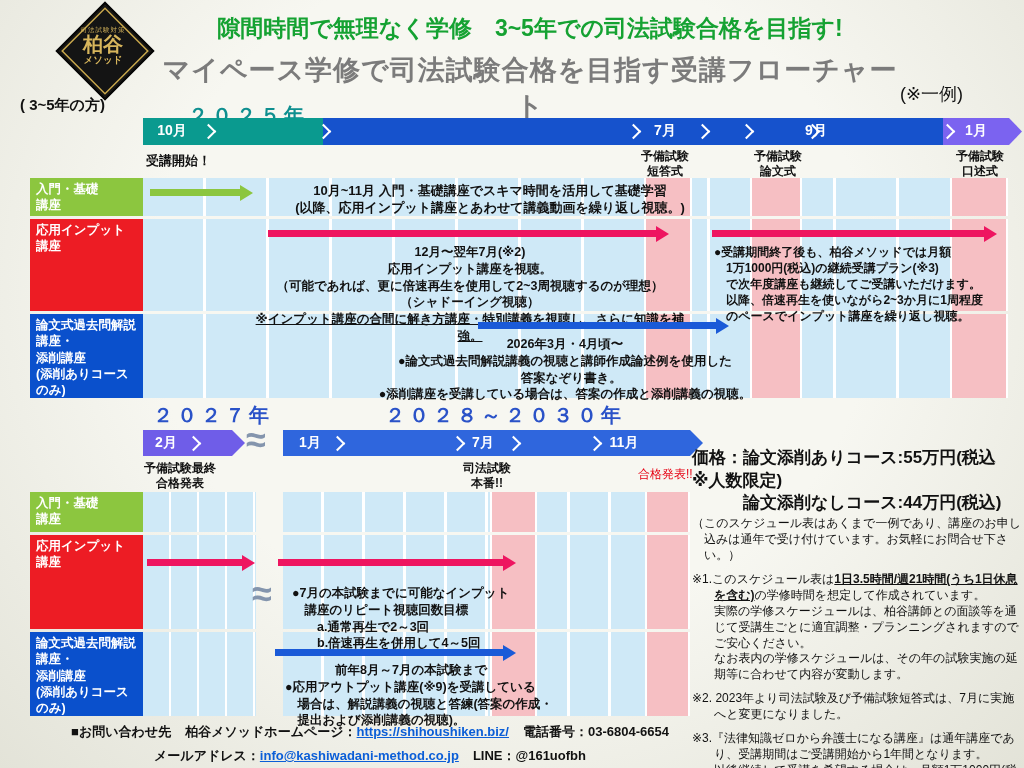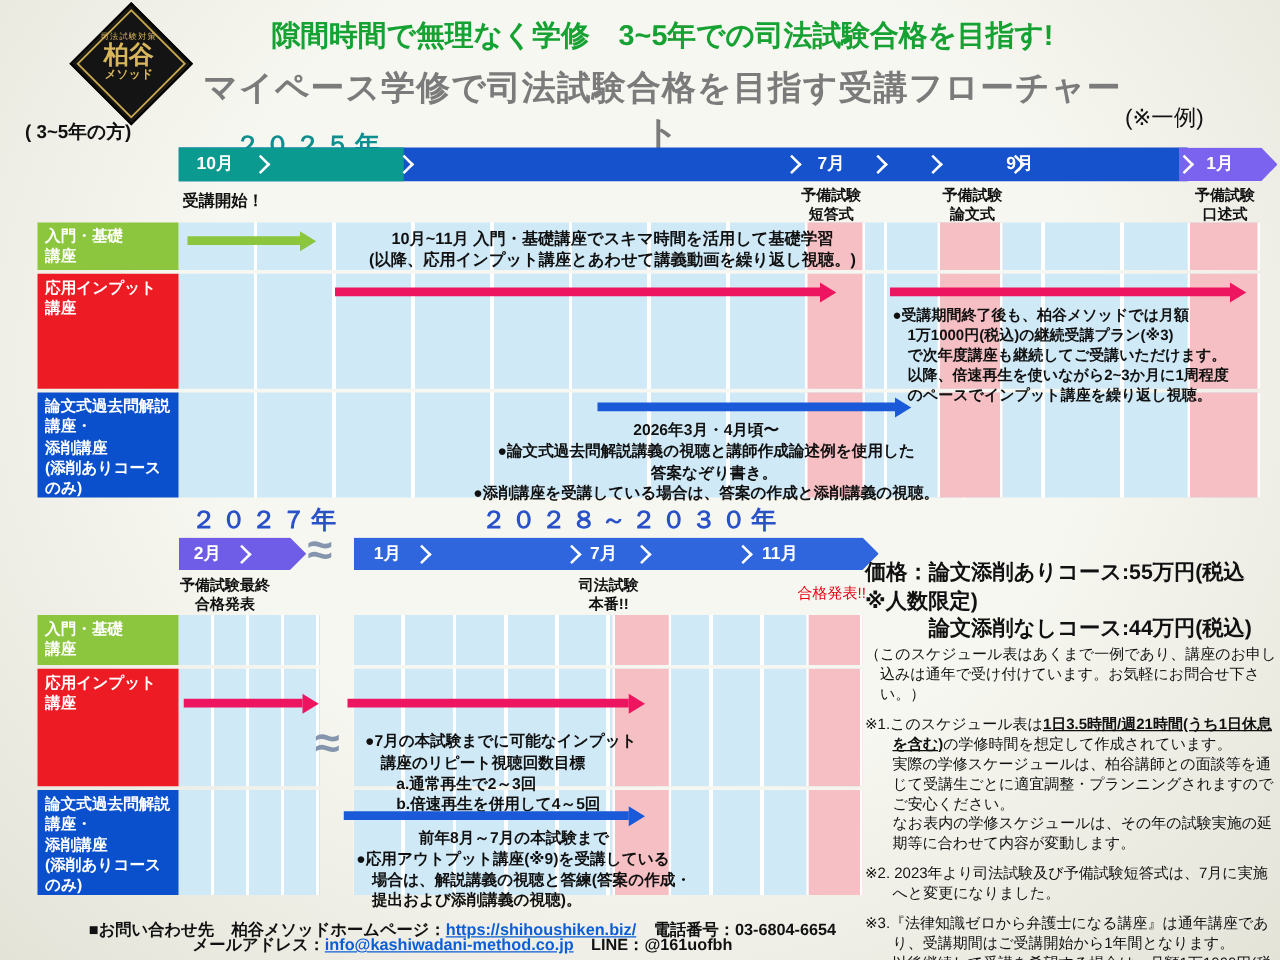--- a/index.html
+++ b/index.html
@@ -128,20 +128,25 @@
     <div class="pink-col" style="left:501px;width:48px;"></div>
     <div class="pink-col" style="left:607px;width:52px;"></div>
     <div class="pink-col" style="left:807px;width:58px;"></div>
   </div>
 
   <div class="arrow a-green" style="left:150px;top:189px;width:90px;"></div>
   <div class="blocktext ctr" style="left:255px;top:182px;width:470px;font-size:13px;">10月~11月 入門・基礎講座でスキマ時間を活用して基礎学習
 (以降、応用インプット講座とあわせて講義動画を繰り返し視聴。)</div>
 
   <div class="arrow a-pink" style="left:268px;top:230px;width:388px;"></div>
+  <div class="blocktext ctr" style="left:255px;top:244px;width:430px;"><span class="pre">12月〜翌年7月(※2)
+応用インプット講座を視聴。
+（可能であれば、更に倍速再生を使用して2~3周視聴するのが理想）
+（シャドーイング視聴）</span>
+<span class="ul">※インプット講座の合間に解き方講座・特別講義を視聴し、さらに知識を補強。</span></div>
 
   <div class="arrow a-pink" style="left:712px;top:230px;width:272px;"></div>
   <div class="blocktext" style="left:714px;top:244px;width:296px;font-size:12px;">●受講期間終了後も、柏谷メソッドでは月額
 　1万1000円(税込)の継続受講プラン(※3)
 　で次年度講座も継続してご受講いただけます。
 　以降、倍速再生を使いながら2~3か月に1周程度
 　のペースでインプット講座を繰り返し視聴。</div>
 
   <div class="arrow a-blue" style="left:478px;top:322px;width:238px;"></div>
   <div class="blocktext ctr" style="left:350px;top:336px;width:430px;">2026年3月・4月頃〜
@@ -218,20 +223,20 @@
     <p class="pnote">（このスケジュール表はあくまで一例であり、講座のお申し込みは通年で受け付けています。お気軽にお問合せ下さい。）</p>
     <p class="note"><span>※1.</span><span>このスケジュール表は</span><span class="b ul">1日3.5時間/週21時間(うち1日休息を含む)</span><span>の学修時間を想定して作成されています。
 実際の学修スケージュールは、柏谷講師との面談等を通じて受講生ごとに適宜調整・プランニングされますのでご安心ください。
 なお表内の学修スケジュールは、その年の試験実施の延期等に合わせて内容が変動します。</span></p>
     <p class="note">※2. 2023年より司法試験及び予備試験短答式は、7月に実施へと変更になりました。</p>
     <p class="note">※3.『法律知識ゼロから弁護士になる講座』は通年講座であり、受講期間はご受講開始から1年間となります。
 以後継続して受講を希望する場合は、月額1万1000円(税込)での継続受講プランを受講期限前にご案内し、お申込みいただく形になります。予めご了承下さい。</p>
 
   </div>
 
-  <div class="footline" style="top:723px;margin-top:12px;">
+  <div class="footline" style="top:723px;">
     <span>■お問い合わせ先</span><span class="gap">柏谷メソッドホームページ：</span><a class="link" href="#">https://shihoushiken.biz/</a><span class="gap">電話番号：</span><span>03-6804-6654</span>
   </div>
   <div class="footline" style="top:747px;">
     <span>メールアドレス：</span><a class="link" href="#">info@kashiwadani-method.co.jp</a><span class="gap">LINE：</span><span>@161uofbh</span>
   </div>
 
 </div>
 
 </body></html>

